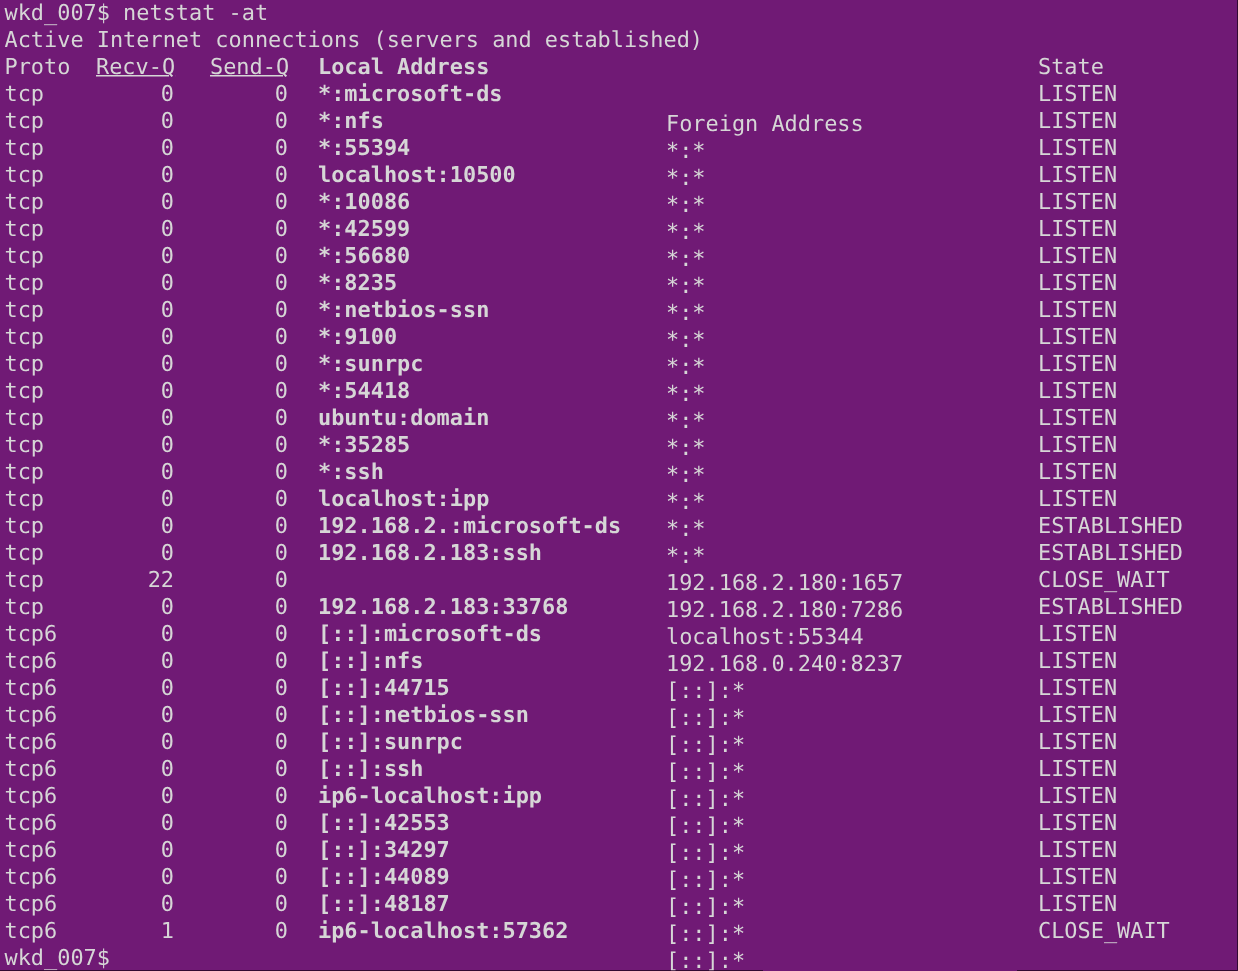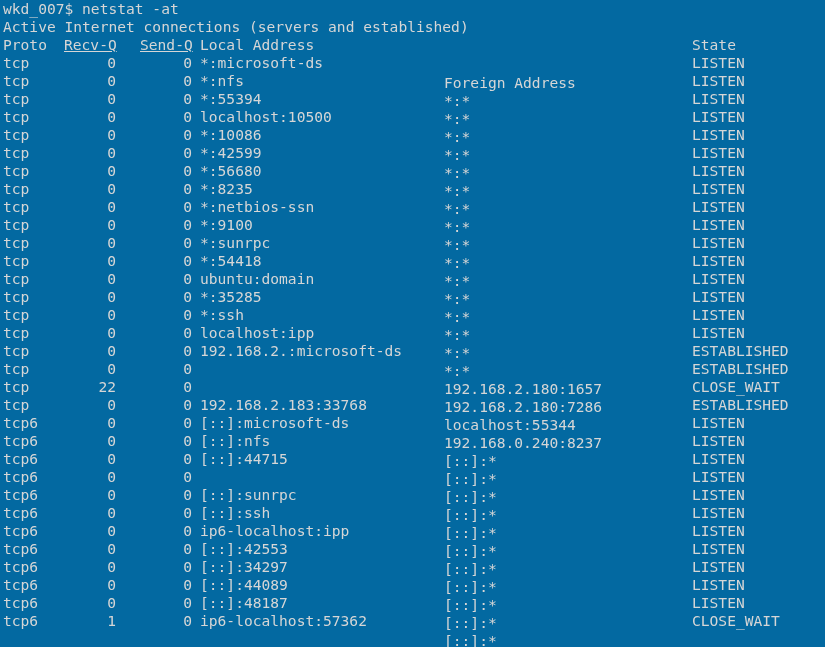--- a/index.html
+++ b/index.html
@@ -43,33 +43,33 @@
   .cell {
     position: absolute;
     top: 0;
     height: 18px;
     line-height: 18px;
     white-space: pre;
   }
   .c-proto  { left: 3px; }
   .c-recvq  { left: 3px;  width: 113px; text-align: right; }
   .c-sendq  { left: 3px;  width: 189px; text-align: right; }
-  .c-local  { left: 200px; }
+  .c-local  { left: 212px; font-weight: bold; }
   .c-foreign{ left: 444px; margin-top: 38px; }
   .c-state  { left: 692px; }
 
   .hdr .c-recvq,
   .hdr .c-sendq { text-align: center; text-decoration: underline; }
   .hdr .c-recvq { left: 64px; width: auto; }
   .hdr .c-sendq { left: 128px; width: auto; margin-left: 12px; }
 </style>
 </head>
 <body style="background: rgb(0, 0, 0);">
 
-<div id="terminal" style="background: #0369a1; color: rgb(214, 214, 214);">
+<div id="terminal" style="background: #701a75; color: rgb(214, 214, 214);">
 
   <div class="line prompt-line">wkd_007$ netstat -at</div>
 
   <div class="line banner-line">Active Internet connections (servers and established)</div>
 
   <div class="row hdr">
     <span class="cell c-proto">Proto</span>
     <span class="cell c-recvq">Recv-Q</span>
     <span class="cell c-sendq">Send-Q</span>
     <span class="cell c-local">Local Address</span>
@@ -88,31 +88,32 @@
       <div class="row"><span class="cell c-proto">tcp</span><span class="cell c-recvq">0</span><span class="cell c-sendq">0</span><span class="cell c-local">*:8235</span><span class="cell c-foreign">*:*</span><span class="cell c-state">LISTEN</span></div>
       <div class="row"><span class="cell c-proto">tcp</span><span class="cell c-recvq">0</span><span class="cell c-sendq">0</span><span class="cell c-local">*:netbios-ssn</span><span class="cell c-foreign">*:*</span><span class="cell c-state">LISTEN</span></div>
       <div class="row"><span class="cell c-proto">tcp</span><span class="cell c-recvq">0</span><span class="cell c-sendq">0</span><span class="cell c-local">*:9100</span><span class="cell c-foreign">*:*</span><span class="cell c-state">LISTEN</span></div>
       <div class="row"><span class="cell c-proto">tcp</span><span class="cell c-recvq">0</span><span class="cell c-sendq">0</span><span class="cell c-local">*:sunrpc</span><span class="cell c-foreign">*:*</span><span class="cell c-state">LISTEN</span></div>
       <div class="row"><span class="cell c-proto">tcp</span><span class="cell c-recvq">0</span><span class="cell c-sendq">0</span><span class="cell c-local">*:54418</span><span class="cell c-foreign">*:*</span><span class="cell c-state">LISTEN</span></div>
       <div class="row"><span class="cell c-proto">tcp</span><span class="cell c-recvq">0</span><span class="cell c-sendq">0</span><span class="cell c-local">ubuntu:domain</span><span class="cell c-foreign">*:*</span><span class="cell c-state">LISTEN</span></div>
       <div class="row"><span class="cell c-proto">tcp</span><span class="cell c-recvq">0</span><span class="cell c-sendq">0</span><span class="cell c-local">*:35285</span><span class="cell c-foreign">*:*</span><span class="cell c-state">LISTEN</span></div>
       <div class="row"><span class="cell c-proto">tcp</span><span class="cell c-recvq">0</span><span class="cell c-sendq">0</span><span class="cell c-local">*:ssh</span><span class="cell c-foreign">*:*</span><span class="cell c-state">LISTEN</span></div>
       <div class="row"><span class="cell c-proto">tcp</span><span class="cell c-recvq">0</span><span class="cell c-sendq">0</span><span class="cell c-local">localhost:ipp</span><span class="cell c-foreign">*:*</span><span class="cell c-state">LISTEN</span></div>
       <div class="row"><span class="cell c-proto">tcp</span><span class="cell c-recvq">0</span><span class="cell c-sendq">0</span><span class="cell c-local">192.168.2.:microsoft-ds</span><span class="cell c-foreign">192.168.2.180:1657</span><span class="cell c-state">ESTABLISHED</span></div>
-      <div class="row"><span class="cell c-proto">tcp</span><span class="cell c-recvq">0</span><span class="cell c-sendq">0</span><span class="cell c-foreign">192.168.2.180:7286</span><span class="cell c-state">ESTABLISHED</span></div>
+      <div class="row"><span class="cell c-proto">tcp</span><span class="cell c-recvq">0</span><span class="cell c-sendq">0</span><span class="cell c-local">192.168.2.183:ssh</span><span class="cell c-foreign">192.168.2.180:7286</span><span class="cell c-state">ESTABLISHED</span></div>
       <div class="row"><span class="cell c-proto">tcp</span><span class="cell c-recvq">22</span><span class="cell c-sendq">0</span><span class="cell c-foreign">localhost:55344</span><span class="cell c-state">CLOSE_WAIT</span></div>
       <div class="row"><span class="cell c-proto">tcp</span><span class="cell c-recvq">0</span><span class="cell c-sendq">0</span><span class="cell c-local">192.168.2.183:33768</span><span class="cell c-foreign">192.168.0.240:8237</span><span class="cell c-state">ESTABLISHED</span></div>
       <div class="row"><span class="cell c-proto">tcp6</span><span class="cell c-recvq">0</span><span class="cell c-sendq">0</span><span class="cell c-local">[::]:microsoft-ds</span><span class="cell c-foreign">[::]:*</span><span class="cell c-state">LISTEN</span></div>
       <div class="row"><span class="cell c-proto">tcp6</span><span class="cell c-recvq">0</span><span class="cell c-sendq">0</span><span class="cell c-local">[::]:nfs</span><span class="cell c-foreign">[::]:*</span><span class="cell c-state">LISTEN</span></div>
       <div class="row"><span class="cell c-proto">tcp6</span><span class="cell c-recvq">0</span><span class="cell c-sendq">0</span><span class="cell c-local">[::]:44715</span><span class="cell c-foreign">[::]:*</span><span class="cell c-state">LISTEN</span></div>
-      <div class="row"><span class="cell c-proto">tcp6</span><span class="cell c-recvq">0</span><span class="cell c-sendq">0</span><span class="cell c-foreign">[::]:*</span><span class="cell c-state">LISTEN</span></div>
+      <div class="row"><span class="cell c-proto">tcp6</span><span class="cell c-recvq">0</span><span class="cell c-sendq">0</span><span class="cell c-local">[::]:netbios-ssn</span><span class="cell c-foreign">[::]:*</span><span class="cell c-state">LISTEN</span></div>
       <div class="row"><span class="cell c-proto">tcp6</span><span class="cell c-recvq">0</span><span class="cell c-sendq">0</span><span class="cell c-local">[::]:sunrpc</span><span class="cell c-foreign">[::]:*</span><span class="cell c-state">LISTEN</span></div>
       <div class="row"><span class="cell c-proto">tcp6</span><span class="cell c-recvq">0</span><span class="cell c-sendq">0</span><span class="cell c-local">[::]:ssh</span><span class="cell c-foreign">[::]:*</span><span class="cell c-state">LISTEN</span></div>
       <div class="row"><span class="cell c-proto">tcp6</span><span class="cell c-recvq">0</span><span class="cell c-sendq">0</span><span class="cell c-local">ip6-localhost:ipp</span><span class="cell c-foreign">[::]:*</span><span class="cell c-state">LISTEN</span></div>
       <div class="row"><span class="cell c-proto">tcp6</span><span class="cell c-recvq">0</span><span class="cell c-sendq">0</span><span class="cell c-local">[::]:42553</span><span class="cell c-foreign">[::]:*</span><span class="cell c-state">LISTEN</span></div>
       <div class="row"><span class="cell c-proto">tcp6</span><span class="cell c-recvq">0</span><span class="cell c-sendq">0</span><span class="cell c-local">[::]:34297</span><span class="cell c-foreign">[::]:*</span><span class="cell c-state">LISTEN</span></div>
       <div class="row"><span class="cell c-proto">tcp6</span><span class="cell c-recvq">0</span><span class="cell c-sendq">0</span><span class="cell c-local">[::]:44089</span><span class="cell c-foreign">[::]:*</span><span class="cell c-state">LISTEN</span></div>
       <div class="row"><span class="cell c-proto">tcp6</span><span class="cell c-recvq">0</span><span class="cell c-sendq">0</span><span class="cell c-local">[::]:48187</span><span class="cell c-foreign">[::]:*</span><span class="cell c-state">LISTEN</span></div>
       <div class="row"><span class="cell c-proto">tcp6</span><span class="cell c-recvq">1</span><span class="cell c-sendq">0</span><span class="cell c-local">ip6-localhost:57362</span><span class="cell c-foreign">ip6-localhost:ipp</span><span class="cell c-state">CLOSE_WAIT</span></div>
     </div>
 
+  <div class="line prompt-line">wkd_007$</div>
 
 </div>
 
 </body></html>

